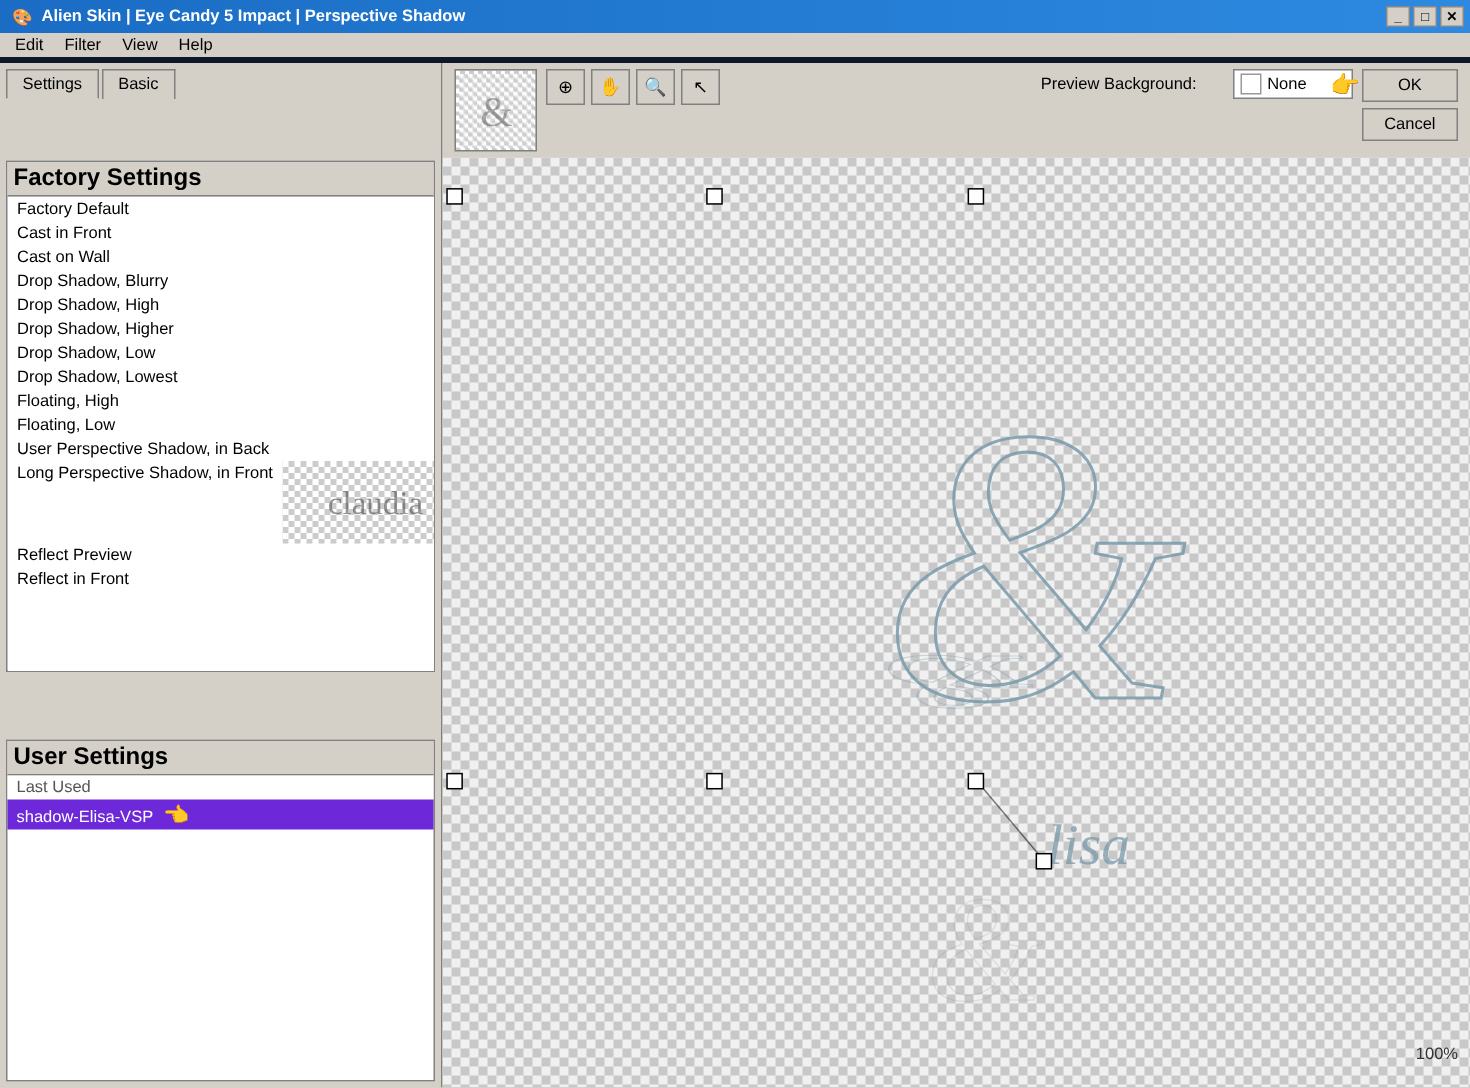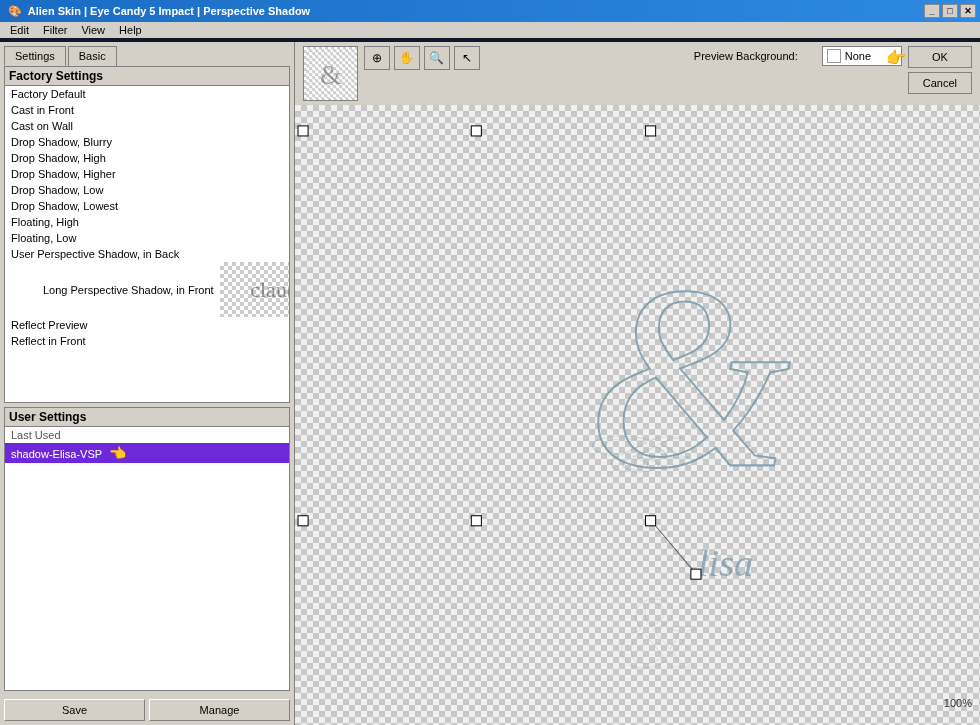--- a/index.html
+++ b/index.html
@@ -49,20 +49,21 @@
       height: calc(725px - 42px);
     }
     
     
     .left-panel {
       width: 295px;
       background: #d4d0c8;
       display: flex;
       flex-direction: column;
       border-right: 1px solid #808080;
+      gap: 41px;
     }
     
     
     .tabs {
       display: flex;
       padding: 4px 4px 0 4px;
       gap: 2px;
     }
     .tab {
       padding: 3px 10px;
@@ -83,21 +84,21 @@
     .settings-section {
       border: 1px solid #808080;
       margin: 0 4px 4px 4px;
       background: white;
       flex: 0 0 auto;
     }
     .settings-header {
       background: #d4d0c8;
       border-bottom: 1px solid #808080;
       padding: 2px 4px;
-      font-size: 12px;
+      font-size: 16px;
       font-weight: bold;
     }
     .settings-list-wrapper {
       position: relative;
       height: 316px;
       overflow: hidden;
     }
     .settings-list {
       height: 100%;
       overflow-y: scroll;
@@ -325,21 +326,21 @@
           <div class="settings-list-item">Cast on Wall</div>
           <div class="settings-list-item">Drop Shadow, Blurry</div>
           <div class="settings-list-item">Drop Shadow, High</div>
           <div class="settings-list-item">Drop Shadow, Higher</div>
           <div class="settings-list-item">Drop Shadow, Low</div>
           <div class="settings-list-item">Drop Shadow, Lowest</div>
           <div class="settings-list-item">Floating, High</div>
           <div class="settings-list-item">Floating, Low</div>
           <div class="settings-list-item">User Perspective Shadow, in Back</div>
 
-          <div style="display:flex; align-items:center;padding-left:32px;">
+          <div style="display:flex; align-items:flex-start;">
             <div class="settings-list-item" style="flex:1;">Long Perspective Shadow, in Front</div>
             <div class="list-preview">
               <svg width="125" height="55" viewBox="0 0 125 55" style="opacity:0.7;">
                 <rect width="125" height="55" fill="url(#checker)"></rect>
                 <defs>
                   <pattern id="checker" width="8" height="8" patternUnits="userSpaceOnUse">
                     <rect width="8" height="8" fill="#ccc"></rect>
                     <rect width="4" height="4" fill="#fff"></rect>
                     <rect x="4" y="4" width="4" height="4" fill="#fff"></rect>
                   </pattern>
@@ -357,24 +358,20 @@
 
     <div class="user-settings-section">
       <div class="settings-header">User Settings</div>
       <div class="user-list-item label">Last Used</div>
       <div class="user-list-item selected">
         <span>shadow-Elisa-VSP</span>
         <span class="hand-emoji">👈</span>
       </div>
     </div>
 
-    <div class="bottom-buttons">
-      <button class="btn">Save</button>
-      <button class="btn">Manage</button>
-    </div>
 
   </div>
 
   <div class="right-panel">
 
     <div class="right-top-area">
 
       <div class="toolbar-preview-thumb">
         <div class="thumb-inner">
           <svg width="50" height="50" viewBox="0 0 50 50">

